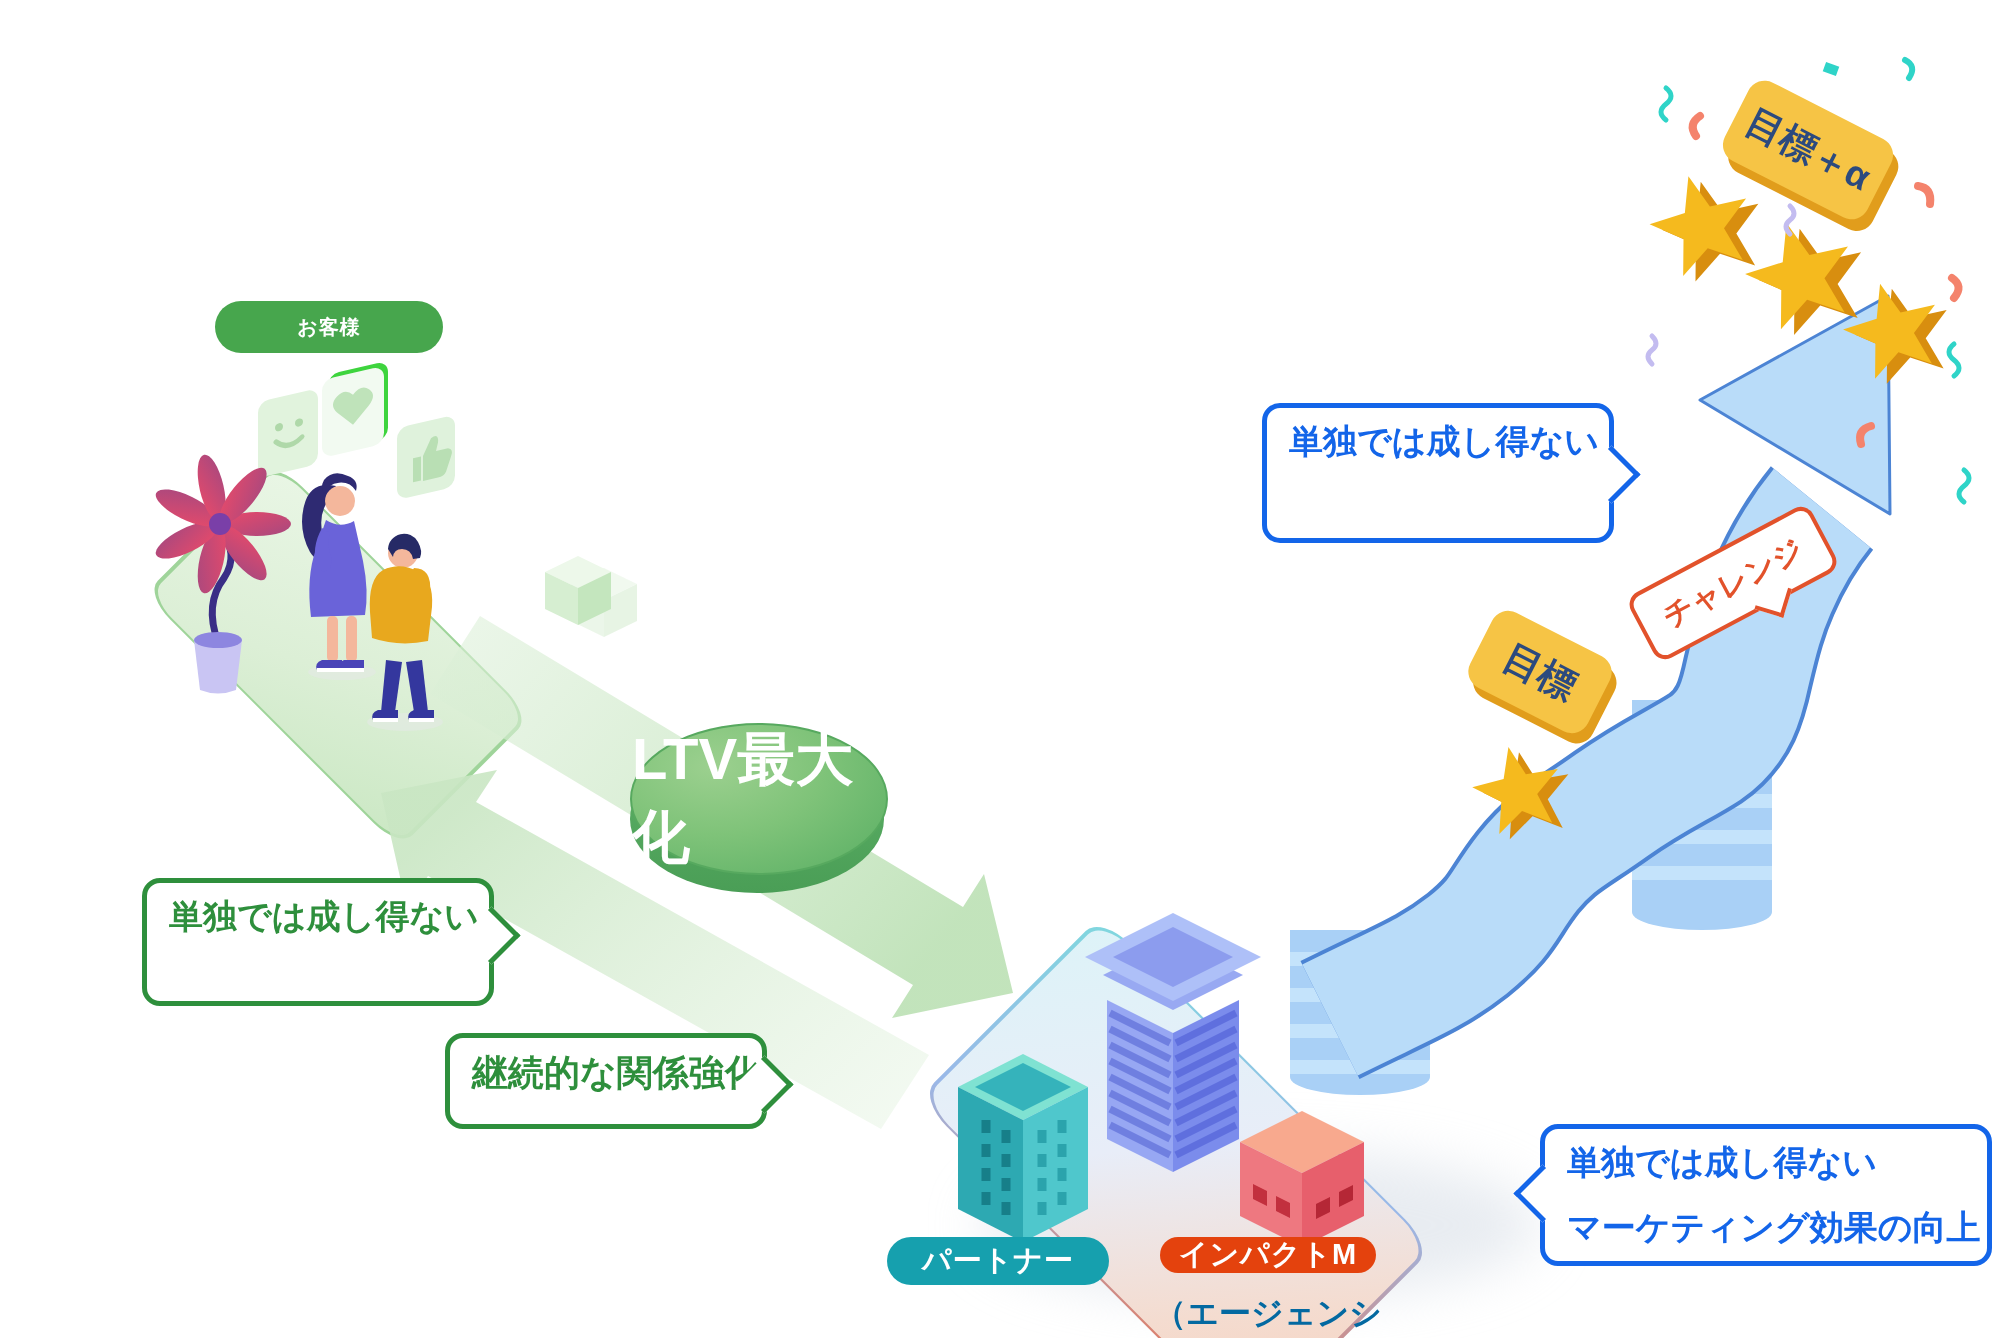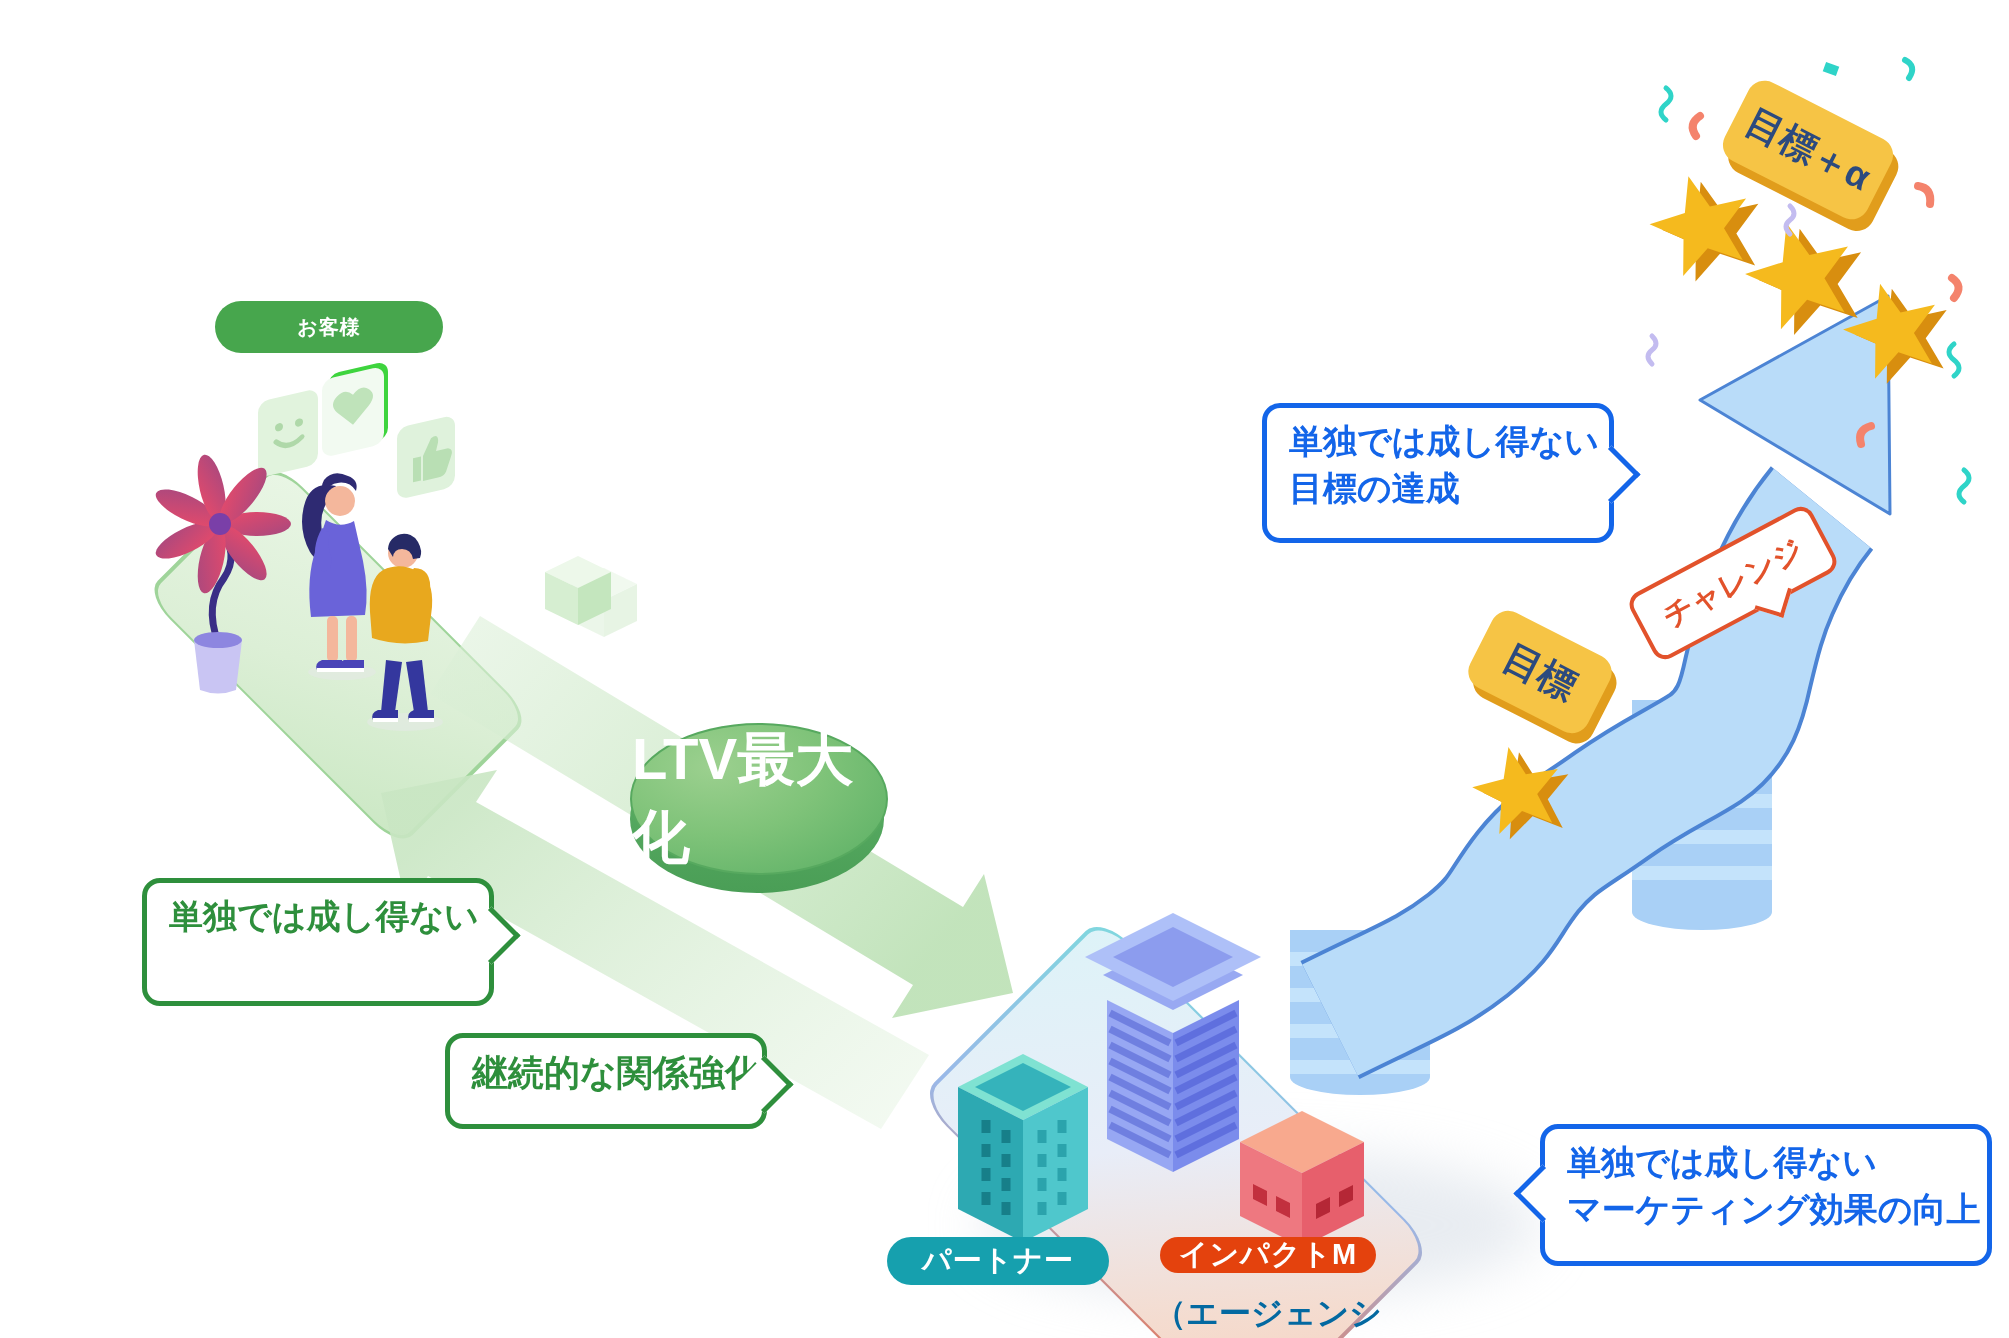--- a/index.html
+++ b/index.html
@@ -14,21 +14,21 @@
   .pill-customer{left:215px;top:301px;width:228px;height:52px;font-size:20px;}
   .pill-maker{left:1045px;top:811px;width:230px;height:50px;font-size:30px;}
   .pill-partner{left:887px;top:1237px;width:222px;height:48px;font-size:29px;text-align:center;}
   .pill-impact{left:1160px;top:1237px;width:216px;height:36px;font-size:29px;}
   .agency-note{left:1148px;top:1292px;width:240px;text-align:center;font-size:32px;
                font-weight:bold;color:#0369a1;}
 
   
   .bubble{position:absolute;background:#fff;border-style:solid;border-width:5px;
           border-radius:18px;font-weight:bold;display:flex;flex-direction:column;
-          justify-content:flex-start;padding:10px 22px;box-sizing:border-box;line-height:1.38;}
+          justify-content:space-between;padding:10px 22px;box-sizing:border-box;line-height:1.38;}
   .bubble .ln{white-space:nowrap;}
   .tail{position:absolute;width:36px;height:36px;background:#fff;transform:rotate(45deg);}
   .tail.r{border-top:5px solid;border-right:5px solid;}
   .tail.l{border-bottom:5px solid;border-left:5px solid;}
   .tail.d{border-right:4px solid;border-bottom:4px solid;}
 
   .bubble-goal{left:1262px;top:403px;width:352px;height:140px;font-size:34px;}
   .bubble-goal .tail{right:-23px;top:46px;}
   .bubble-mkt{left:1540px;top:1124px;width:452px;height:142px;font-size:34px;}
   .bubble-mkt .tail{left:-23px;top:44px;}
@@ -319,21 +319,20 @@
 
   <div class="badge3d badge-goal" style="background:#F6C445;color:#2C4A7E;box-shadow:9px 7px 0 #E19D1C;">
     <span>目標</span>
   </div>
   <div class="badge3d badge-goalplus" style="background:#F6C445;color:#2C4A7E;box-shadow:10px 8px 0 #E19D1C;">
     <span>目標＋α</span>
   </div>
 
   <div class="bubble bubble-goal" style="border-color:#1365E9;color:#1365E9;">
     <span class="ln">単独では成し得ない</span>
-    <span class="ln">目標の達成</span>
     <span class="tail r" style="border-color:#1365E9;"></span>
   </div>
 
   <div class="bubble bubble-mkt" style="border-color:#1365E9;color:#1365E9;">
     <span class="ln">単独では成し得ない</span>
     <span class="ln">マーケティング効果の向上</span>
     <span class="tail l" style="border-color:#1365E9;"></span>
   </div>
 
   <div class="bubble bubble-msg" style="border-color:#2E8F3C;color:#2E8F3C;">

